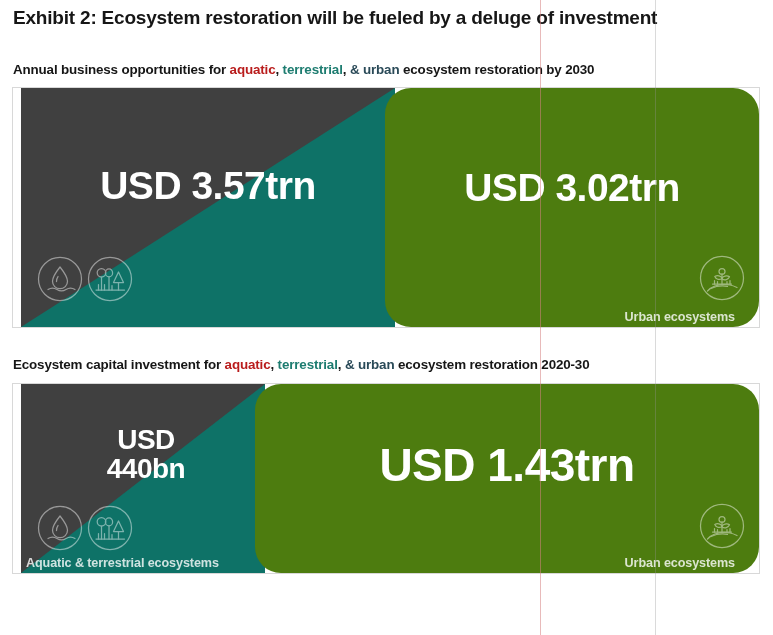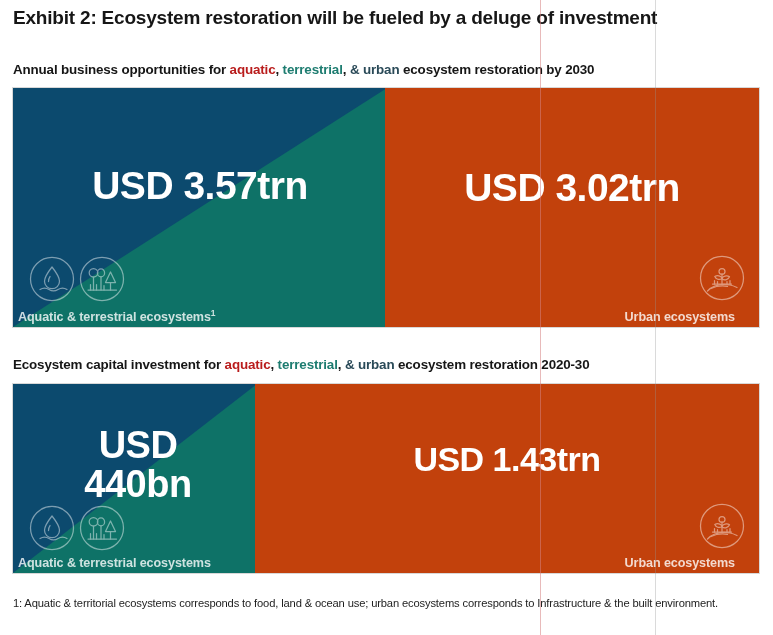--- a/index.html
+++ b/index.html
@@ -73,22 +73,22 @@
   }
   #panel-1 { top: 87px;  height: 241px; }
   #panel-2 { top: 383px; height: 191px; }
 
   .block {
     position: absolute;
     top: 0;
     bottom: 0;
     overflow: hidden;
   }
-  .block-aquatic { left: 0; background: #0c4a6e; }
-  .block-urban   { right: 0; background: #c2410c; }
+  .block-aquatic { left: 8px; background: #404040; }
+  .block-urban   { right: 0; background: #4d7c0f; border-radius: 26px; }
 
   
   .block-aquatic::after {
     content: "";
     position: absolute;
     inset: 0;
     background: #0E7267;
     clip-path: polygon(100% 0%, 100% 100%, 0% 100%);
   }
 
@@ -101,22 +101,22 @@
     right: 0;
     text-align: center;
     color: #ffffff;
     font-weight: bold;
     line-height: 1.02;
     letter-spacing: -0.5px;
     white-space: pre-line;
   }
   #value-aq-1 { top: 78px;  font-size: 39px; }
   #value-ur-1 { top: 80px;  font-size: 39px; }
-  #value-aq-2 { top: 42px;  font-size: 38px; padding-left: 6px; }
-  #value-ur-2 { top: 58px;  font-size: 34px; }
+  #value-aq-2 { top: 42px;  font-size: 28px; padding-left: 6px; }
+  #value-ur-2 { top: 58px;  font-size: 46px; }
 
   
   .caption {
     position: absolute;
     bottom: 3px;
     font-size: 12.6px;
     font-weight: bold;
     color: rgba(255,255,255,0.80);
     letter-spacing: -0.1px;
     white-space: nowrap;
@@ -194,23 +194,20 @@
         <path d="M14.5 21 L14.5 34"></path>
         <path d="M22 12.8 C19.8 12.8 18.4 14.8 18.4 16.9 C18.4 19.1 20 20.8 22 20.8 C24 20.8 25.6 19.1 25.6 16.9 C25.6 14.8 24.2 12.8 22 12.8 Z"></path>
         <path d="M22 20.8 L22 34"></path>
         <path d="M31.5 16 L26.5 26.5 L36.5 26.5 Z"></path>
         <path d="M31.5 26.5 L31.5 34"></path>
         <path d="M9 34 L37.5 34"></path>
         <path d="M11.5 28.5 L11.5 34 M17.5 28.5 L17.5 34 M25 29.5 L25 34"></path>
       </svg>
     </div>
 
-    <div class="caption left">
-      <span>Aquatic &amp; terrestrial ecosystems</span><sup>1</sup>
-    </div>
   </div>
 
   <div class="block block-urban" style="width:374px;">
 
     <div class="value" id="value-ur-1">USD 3.02trn</div>
 
     <div class="icon-circle" id="icon-urban-1">
       <svg width="46" height="46" viewBox="0 0 46 46" fill="none" stroke="#ffffff" stroke-width="1.25" stroke-linecap="round" stroke-linejoin="round">
         <circle cx="23" cy="23" r="21.5"></circle>
         <path d="M23 13.5 C21.2 13.5 20 14.9 20 16.4 C20 18 21.2 19.2 23 19.2 C24.8 19.2 26 18 26 16.4 C26 14.9 24.8 13.5 23 13.5 Z"></path>
@@ -281,14 +278,13 @@
         <path d="M8.5 36 C14 30.5 22 28.5 31 30 C34 30.5 36 31.5 38 32.5"></path>
         <path d="M12 33.5 C17 31.2 23 30.5 28.5 31.4"></path>
       </svg>
     </div>
 
     <div class="caption right">Urban ecosystems</div>
   </div>
 </div>
 
 <div class="footnotes">
-  <div class="footnote-line">1: Aquatic &amp; territorial ecosystems corresponds to food, land &amp; ocean use; urban ecosystems corresponds to Infrastructure &amp; the built environment.</div>
 </div>
 
 </body></html>

